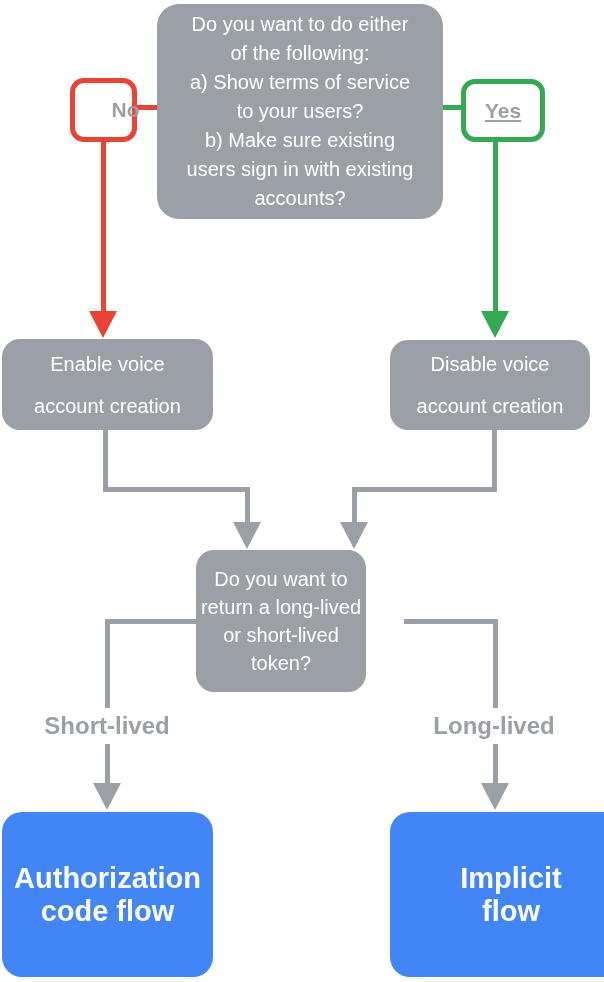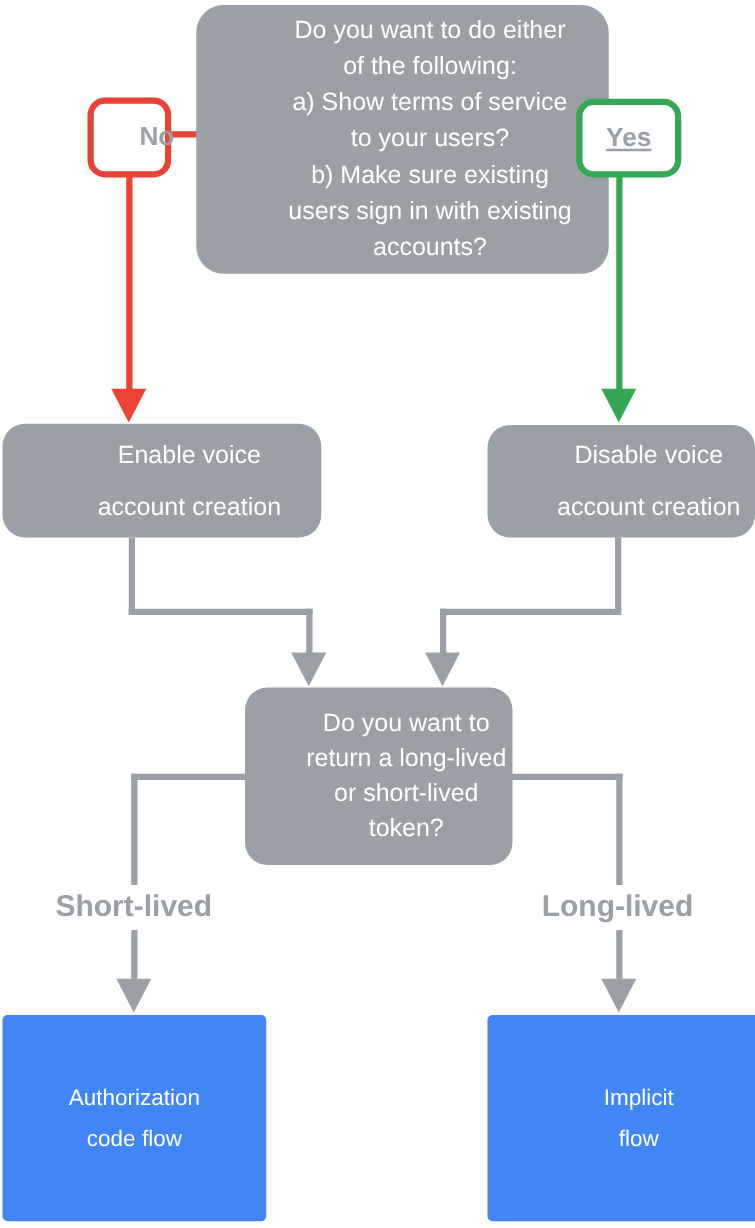--- a/index.html
+++ b/index.html
@@ -21,22 +21,22 @@
   .arrowhead{position:absolute;width:0;height:0;
     border-left:14px solid transparent;border-right:14px solid transparent;}
   .arrowhead.gray{border-top:27px solid var(--gray);}
   .arrowhead.red{border-top:27px solid var(--red);}
   .arrowhead.green{border-top:27px solid var(--green);}
   
   .node{
     position:absolute; display:flex; align-items:center; justify-content:center;
     text-align:center; white-space:pre-line; color:var(--node-text);
   }
-  .node.gray-node{background:var(--gray); border-radius:22px; font-size:20px; line-height:29px;padding-left:44px;}
-  .node.blue-node{background:var(--blue); border-radius:4px; font-size:18px; line-height:33px; font-weight:normal;}
+  .node.gray-node{background:var(--gray); border-radius:22px; font-size:20px; line-height:29px;}
+  .node.blue-node{background:var(--blue); border-radius:20px; font-size:29px; line-height:33px; font-weight:bold;}
   .node.small-radius{border-radius:18px; line-height:42px;}
   
   .badge{
     position:absolute; display:flex; align-items:center; justify-content:center;
     background:#ffffff; color:var(--label-text); font-weight:bold; font-size:21px;
     border-radius:14px; box-sizing:border-box;
   }
   .badge.no{border:5px solid var(--red);padding-left:44px;}
   .badge.yes{border:5px solid var(--green);}
   
@@ -84,21 +84,21 @@
 users sign in with existing
 accounts?</div>
 
   <div class="badge no" style="left:70px;top:78px;width:67px;height:64px;">No</div>
 
   <div class="badge yes" style="left:461px;top:79px;width:84px;height:63px;text-decoration:underline;">Yes</div>
 
   <div class="node gray-node small-radius" style="left:2px;top:339px;width:211px;height:91px;">Enable voice
 account creation</div>
 
-  <div class="node gray-node small-radius" style="left:390px;top:340px;width:170px;height:90px;">Disable voice
+  <div class="node gray-node small-radius" style="left:390px;top:340px;width:200px;height:90px;">Disable voice
 account creation</div>
 
   <div class="node gray-node small-radius" style="left:196px;top:550px;width:170px;height:142px;line-height:28px;">Do you want to
 return a long-lived
 or short-lived
 token?</div>
 
   <div class="edge-label" style="left:22px;top:708px;width:170px;height:36px;">Short-lived</div>
 
   <div class="edge-label" style="left:410px;top:708px;width:168px;height:36px;">Long-lived</div>

